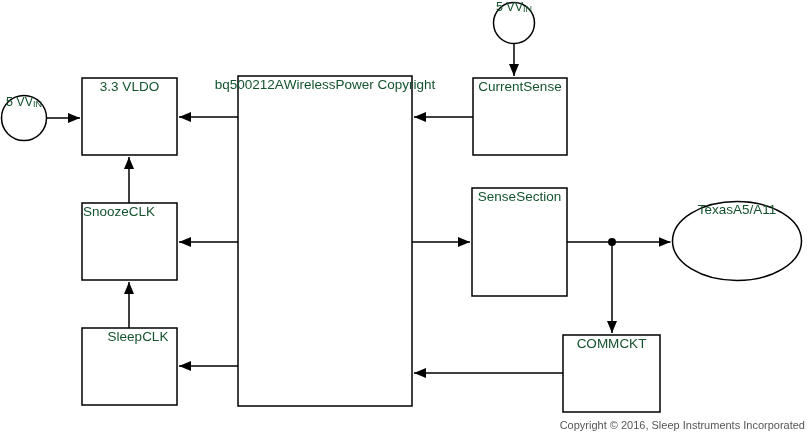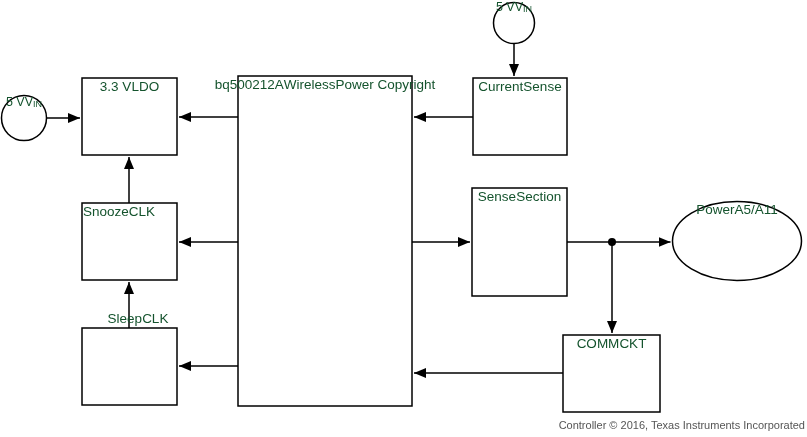--- a/index.html
+++ b/index.html
@@ -104,21 +104,21 @@
   <div class="lbl" style="left:82px; top:78px; width:95px; height:77px;">
     <div>3.3 V</div>
     <div>LDO</div>
   </div>
 
   <div class="lbl" style="left:82px; top:203px; width:74px; height:77px;">
     <div>Snooze</div>
     <div>CLK</div>
   </div>
 
-  <div class="lbl" style="left:82px; top:310px; width:112px; height:77px;">
+  <div class="lbl" style="left:82px; top:328px; width:112px; height:77px;">
     <div>Sleep</div>
     <div>CLK</div>
   </div>
 
   <div class="lbl" style="left:238px; top:76px; width:174px; height:330px;border-radius:10px;">
     <div>bq500212A</div>
     <div>Wireless</div>
     <div>Power Copyright</div>
   </div>
 
@@ -131,19 +131,19 @@
     <div>Sense</div>
     <div>Section</div>
   </div>
 
   <div class="lbl" style="left:563px; top:335px; width:97px; height:77px;">
     <div>COMM</div>
     <div>CKT</div>
   </div>
 
   <div class="lbl" style="left:672px; top:201px; width:130px; height:80px;">
-    <div>Power</div>
+    <div>Texas</div>
     <div>A5/A11</div>
   </div>
 
-  <div class="copyright">Controller © 2016, Texas Instruments Incorporated</div>
+  <div class="copyright">Copyright © 2016, Sleep Instruments Incorporated</div>
 
 </div>
 
 </body></html>

